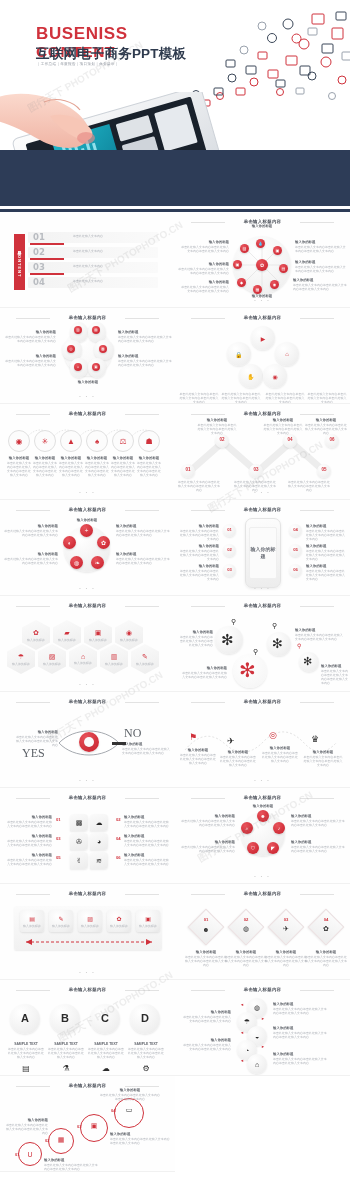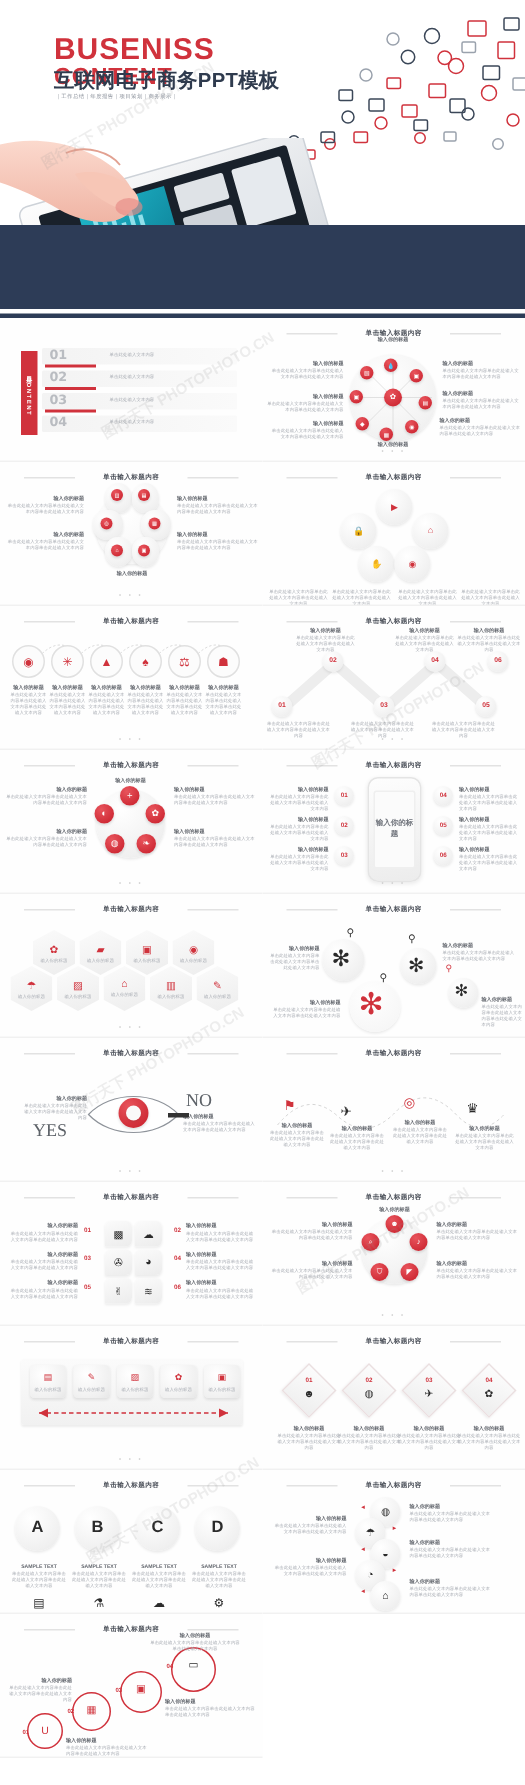--- a/index.html
+++ b/index.html
@@ -21,21 +21,21 @@
   }
   .cover-icons {
     position: absolute; right: -6px; top: 4px;
     width: 220px; height: 135px;
     pointer-events: none;
   }
   .cover-title-wrap {
     position: absolute; left: 36px; top: 26px; z-index: 5;
   }
   .t-buseniss {
-    font-size: 20px; font-weight: bold; color: #d0323c;
+    font-size: 17px; font-weight: bold; color: #d0323c;
     letter-spacing: .6px; line-height: 15px;
   }
   .t-report {
     font-size: 15.5px; font-weight: bold; color: #d0323c;
     letter-spacing: .6px; line-height: 15px; margin-top: 3px;
   }
   .t-cn {
     position: absolute; left: 0; top: 19px;
     font-size: 13.5px; font-weight: bold; color: #2f3b4e;
     white-space: nowrap; letter-spacing: .2px;

